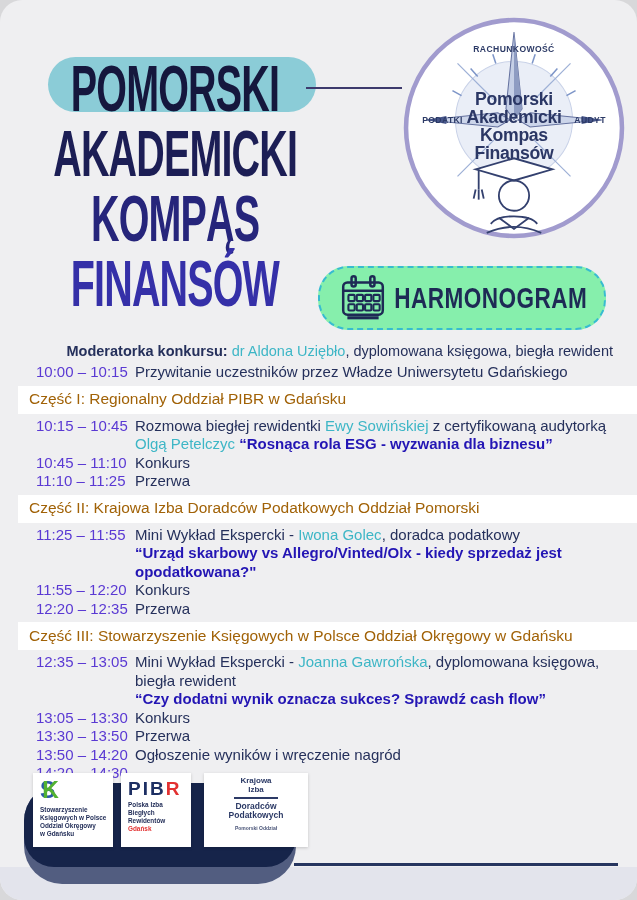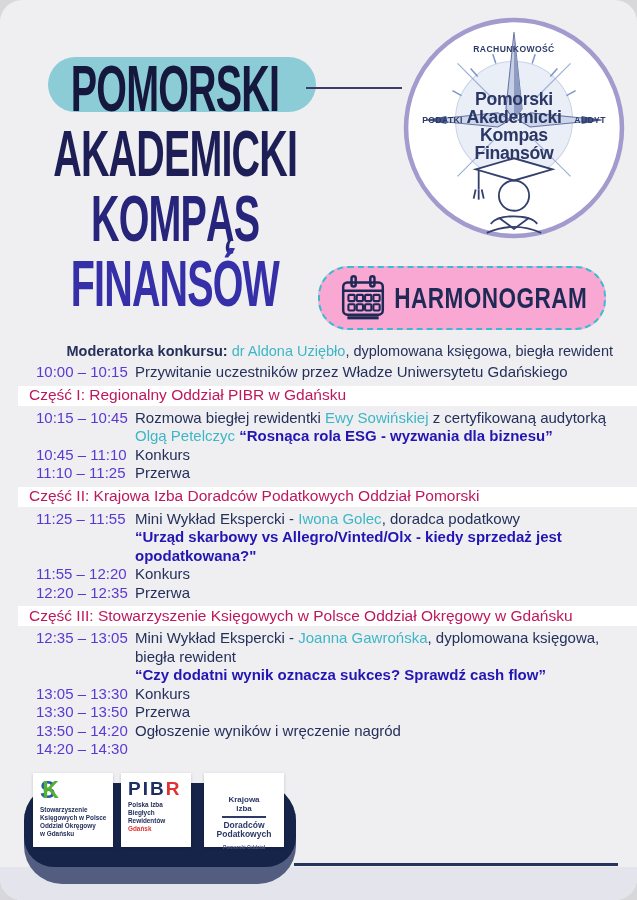--- a/index.html
+++ b/index.html
@@ -18,54 +18,54 @@
   .tl0 > span{color:#15173d;} .tl1 > span{color:#1c1e55;}
   .tl2 > span{color:#26257b;} .tl3 > span{color:#3530a8;}
   .connector{position:absolute;left:306px;top:87px;width:96px;height:2px;background:#3d3a6d;}
   .logo-wrap{position:absolute;left:402px;top:16px;width:224px;height:224px;}
   .logo-wrap svg{display:block;}
   .logo-small-label{font-size:8.5px;font-weight:700;fill:#2c3a66;letter-spacing:.4px;}
   .logo-center-text{font-size:17.5px;font-weight:700;fill:#2b3765;letter-spacing:-.3px;}
   
   .sched-btn{
     position:absolute;left:318px;top:266px;width:288px;height:64px;box-sizing:border-box;
-    border:2px dashed #37bcd0;border-radius:30px;background:#f9a8d4;
+    border:2px dashed #37bcd0;border-radius:30px;background:#86efac;
     display:flex;align-items:center;
   }
   .sched-btn .cal{margin-left:18px;flex:none;}
   .sched-btn .lbl{
     flex:1;text-align:center;margin-right:14px;
     font-weight:800;font-size:24px;letter-spacing:.5px;color:#1e2a55;
     transform:scale(0.94,1.25);
   }
   
   .moderator{position:absolute;left:30px;right:24px;top:343px;text-align:right;font-size:14.5px;color:#25305b;}
   .moderator b{font-weight:700;}
   .moderator .teal{color:#3db6c6;}
   
   .schedule{position:absolute;left:0;right:0;top:363px;font-size:15px;line-height:18.5px;color:#25305b;}
   .row{display:flex;}
   .time{flex:0 0 99px;margin-left:36px;color:#5a39d3;white-space:nowrap;}
   .desc{flex:1;padding-right:14px;}
   .seg-teal{color:#3db6c6;}
   .seg-quote{color:#2315b4;font-weight:700;}
   .band{
-    margin:4px 0 3px 18px;height:20px;background:#ffffff;
+    margin:4px 0 3px 18px;height:28px;background:#ffffff;
     display:flex;align-items:center;padding-left:11px;
-    color:#be185d;font-size:15.5px;
+    color:#a16207;font-size:15.5px;
   }
   
   .lavender{position:absolute;left:0;right:0;top:867px;bottom:0;background:#e3e4ec;}
   .slate-box{position:absolute;left:24px;top:783px;width:272px;height:101px;border-radius:38px;background:#525d80;}
   .navy-box{position:absolute;left:24px;top:783px;width:272px;height:84px;border-radius:38px 38px 30px 30px;background:#16244a;}
   .hline{position:absolute;left:294px;top:863px;width:324px;height:3px;background:#26355f;}
   .card{position:absolute;top:773px;height:74px;background:#fff;box-shadow:0 1px 3px rgba(0,0,0,.18);box-sizing:border-box;}
   .card1{left:33px;width:80px;padding:5px 4px 0 7px;}
   .card2{left:121px;width:70px;padding:6px 4px 0 7px;}
-  .card3{left:204px;width:80px;padding:22px 3px 0 3px;text-align:center;}
+  .card3{left:204px;width:104px;padding:3px 3px 0 3px;text-align:center;}
   .skwp-mark{height:26px;font-weight:800;font-size:23px;line-height:24px;}
   .skwp-s{color:#2a58a8;}
   .skwp-k{color:#53b232;margin-left:-13px;}
   .card-lines{font-size:6.4px;font-weight:700;color:#1e2a55;line-height:8px;margin-top:2px;}
   .pibr-acro{font-weight:800;font-size:19px;line-height:20px;letter-spacing:2px;color:#1d2f63;}
   .pibr-acro .red{color:#e23131;}
   .city-red{font-size:6.4px;font-weight:700;color:#e23131;line-height:8px;}
   .kidp-top{font-size:8px;font-weight:700;color:#2c3a66;line-height:9px;}
   .kidp-div{width:44px;height:1.5px;background:#2c3a66;margin:3px auto;}
   .kidp-mid{font-size:8.5px;font-weight:700;color:#2c3a66;line-height:9.5px;}

